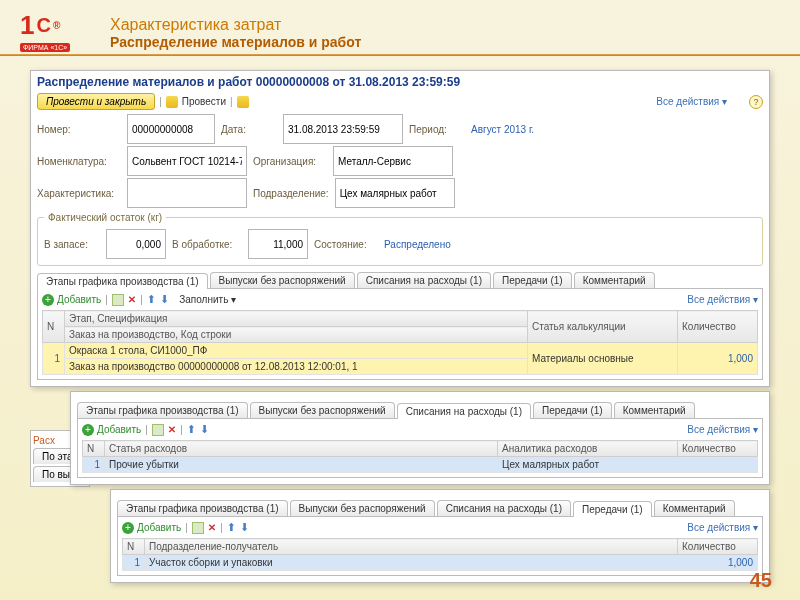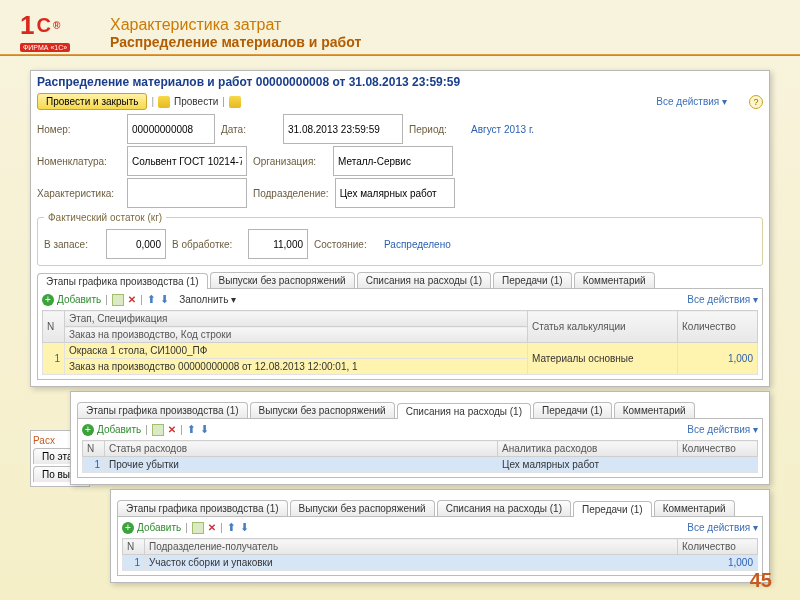--- a/index.html
+++ b/index.html
@@ -11,21 +11,21 @@
   .logo-tag { background: #d9291c; color: #fff; font-size: 7px; padding: 1px 3px; border-radius: 2px; display: inline-block; margin-top: 2px; }
   .title-block { margin-left: 80px; margin-top: 8px; }
   .title1 { color: #cc7a00; font-size: 16px; }
   .title2 { color: #b35c00; font-size: 14px; font-weight: bold; }
   .hr { height: 2px; background: linear-gradient(#e6a84d,#c77a1e); margin-top: 4px; margin-bottom: 14px; margin-left:-30px; margin-right:-30px;}
   .intro { font-size: 14px; color: #5a5340; margin-bottom: 10px; margin-left: 4px; }
   .intro .hl { color: #c2352b; }
   .window { background: #fff; border: 1px solid #b8b8b8; margin: 0 0 6px 0; font-size: 10px; color: #333; padding: 4px 6px 6px 6px; box-shadow: 2px 2px 6px rgba(0,0,0,0.2); }
   .w-title { color: #1a3e8c; font-size: 12px; font-weight: bold; margin-bottom: 4px; }
   .toolbar1 { display: flex; align-items: center; gap: 4px; margin-bottom: 4px; }
-  .btn-yellow { background: linear-gradient(#fff2a8,#f6d94a); border: 1px solid #c9a227; border-radius: 3px; padding: 2px 8px; font-size: 10px; cursor: pointer; }
+  .btn-yellow { background: linear-gradient(#fff2a8,#f6d94a); border: 1px solid #c9a227; border-radius: 3px; padding: 2px 8px; font-size: 10px; cursor: pointer; font-style: italic; }
   .right { margin-left: auto; display:flex; gap:22px; align-items:center;}
   .link { color: #3b6fb6; cursor: pointer; }
   .help { display:inline-block; width:14px; height:14px; border:1px solid #c9a227; border-radius:50%; text-align:center; line-height:12px; color:#8a6d00; background:#fff6c9; font-size:9px;}
   .form-row { display: flex; align-items: center; gap: 6px; margin: 2px 0; }
   .lbl { color: #6b5c3e; min-width: 84px; }
   .lbl2 { color: #6b5c3e; min-width: 56px; }
   .inp { border: 1px solid #b5b5b5; background: #fff; padding: 14px 4px; font-size: 10px; height: 16px; }
   .inp.w80 { width: 88px; } .inp.w120 { width: 120px; } .inp.w150 { width: 120px; } .inp.w60 { width: 60px; text-align:right; }
   .val-link { color: #2a5fb0; }
   .fieldset { border: 1px solid #d8cfa0; border-radius: 3px; margin-top: 4px; padding: 4px 6px; }

